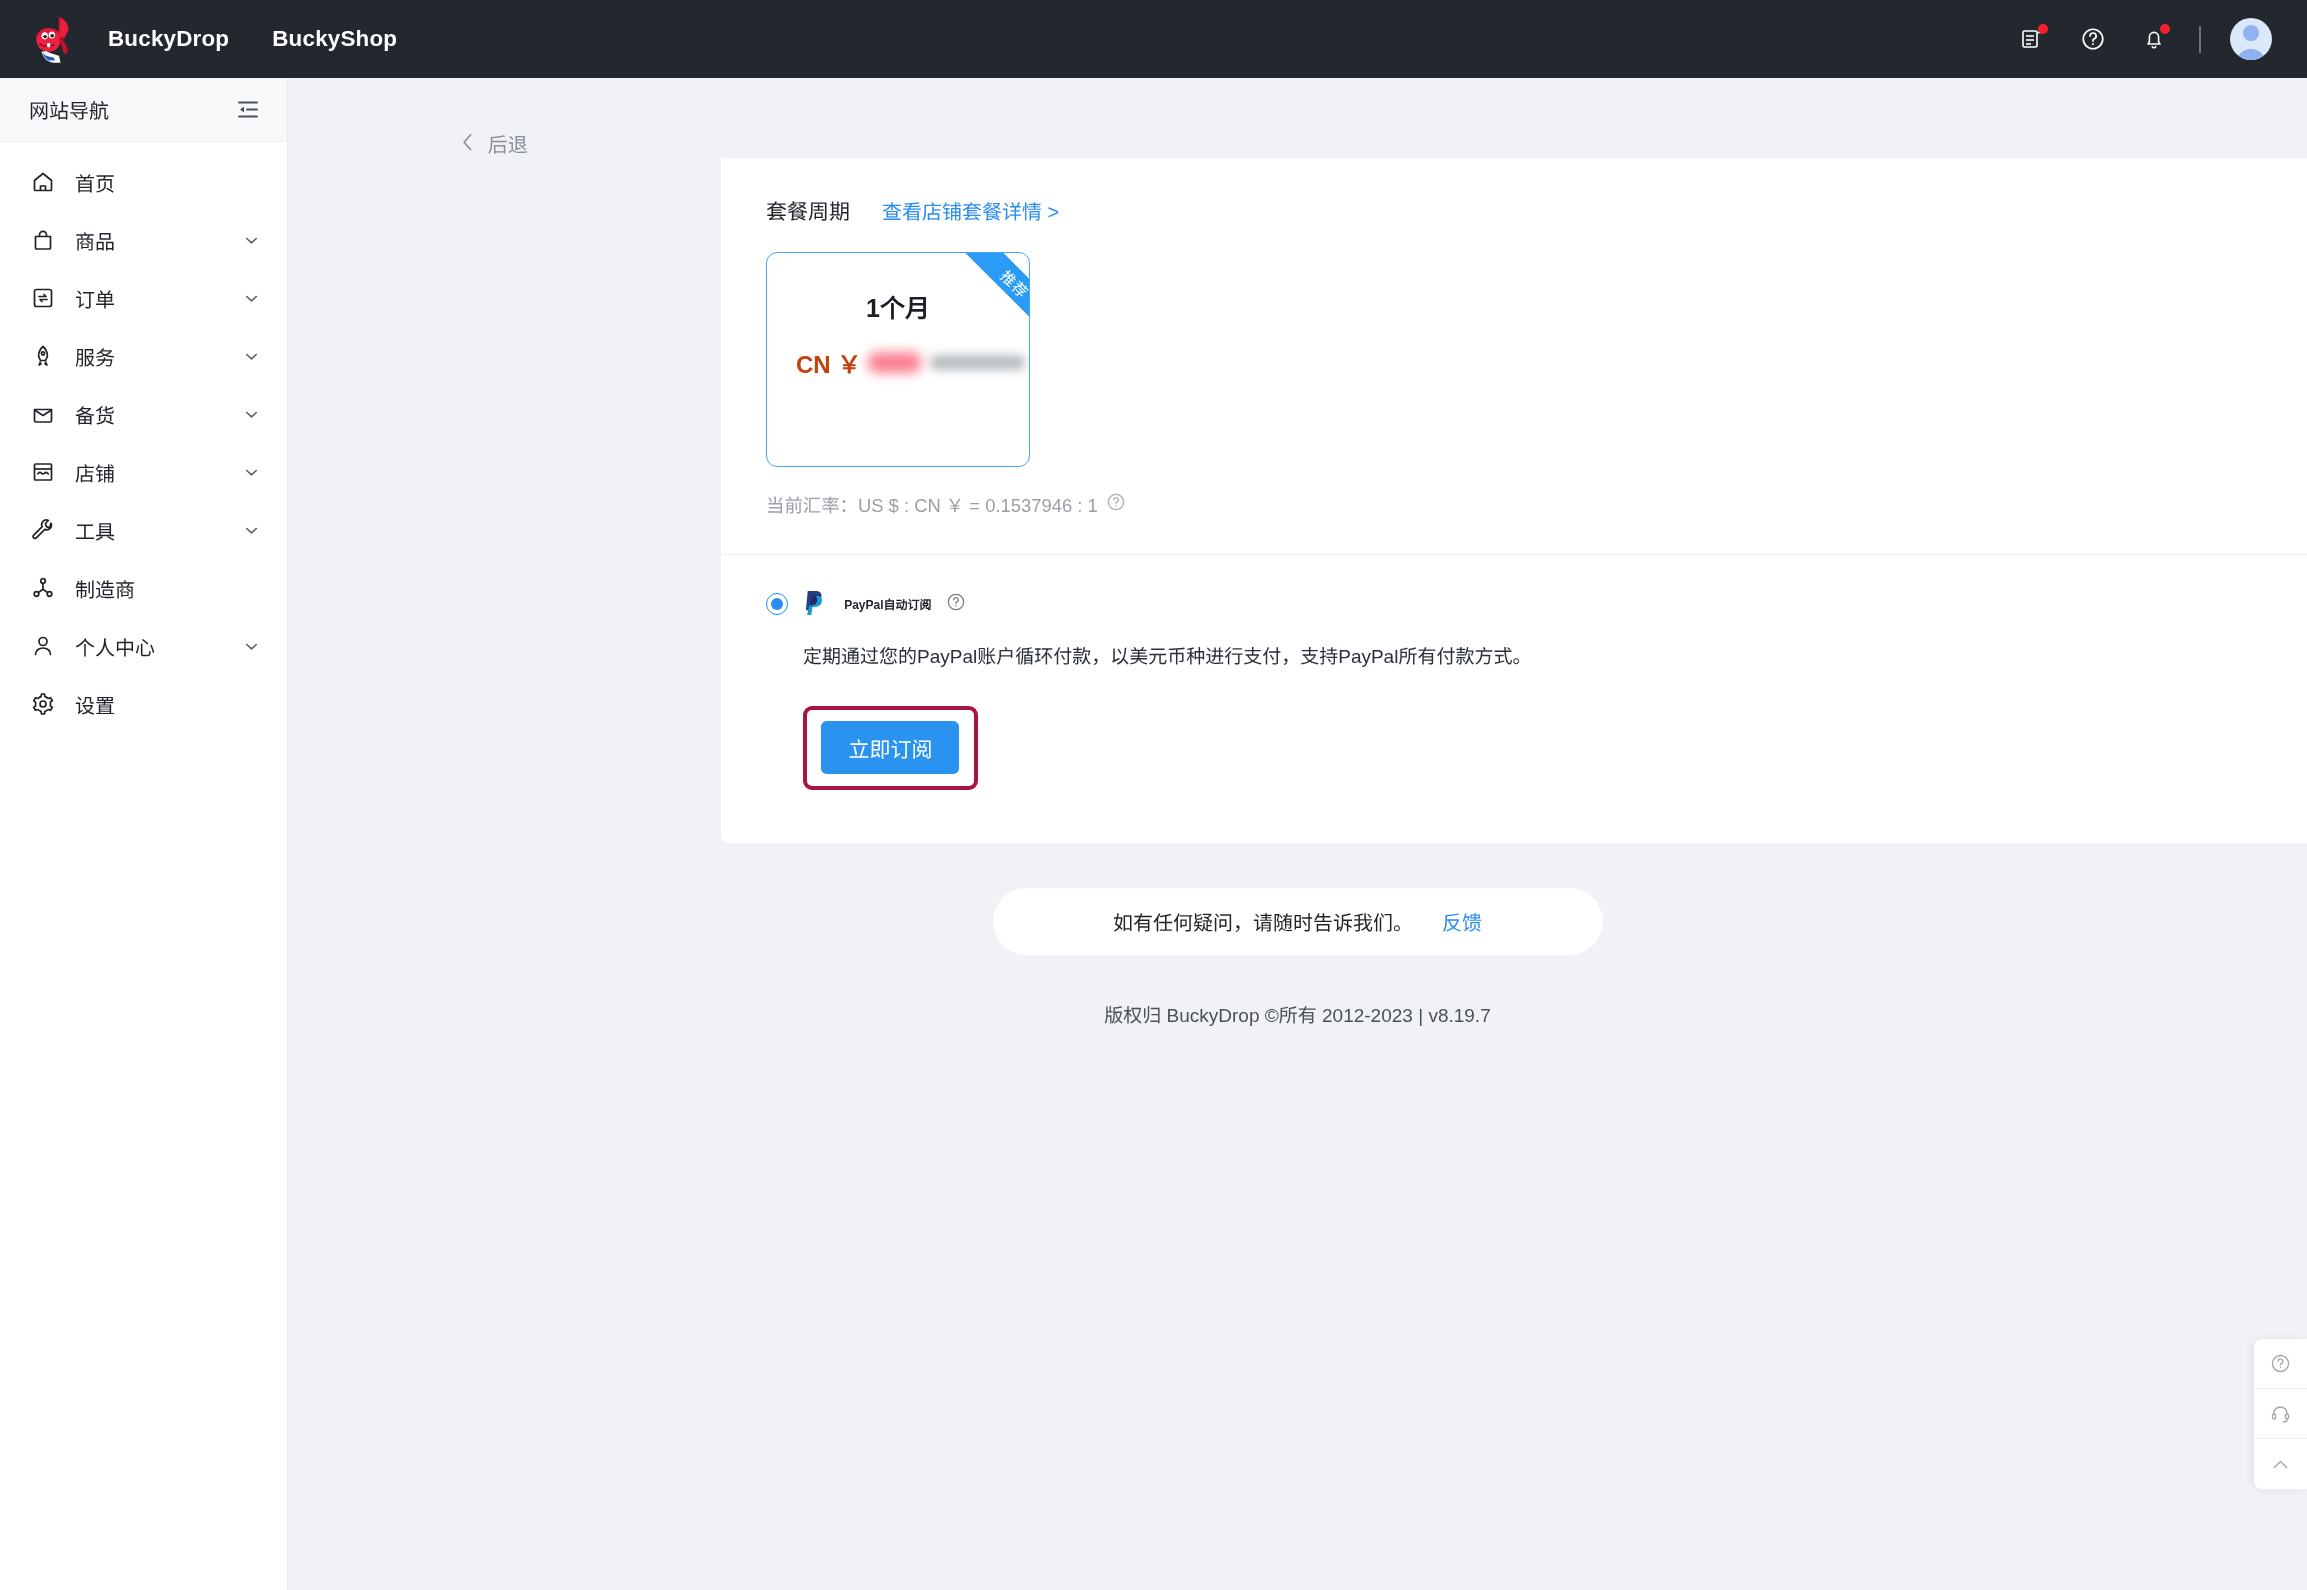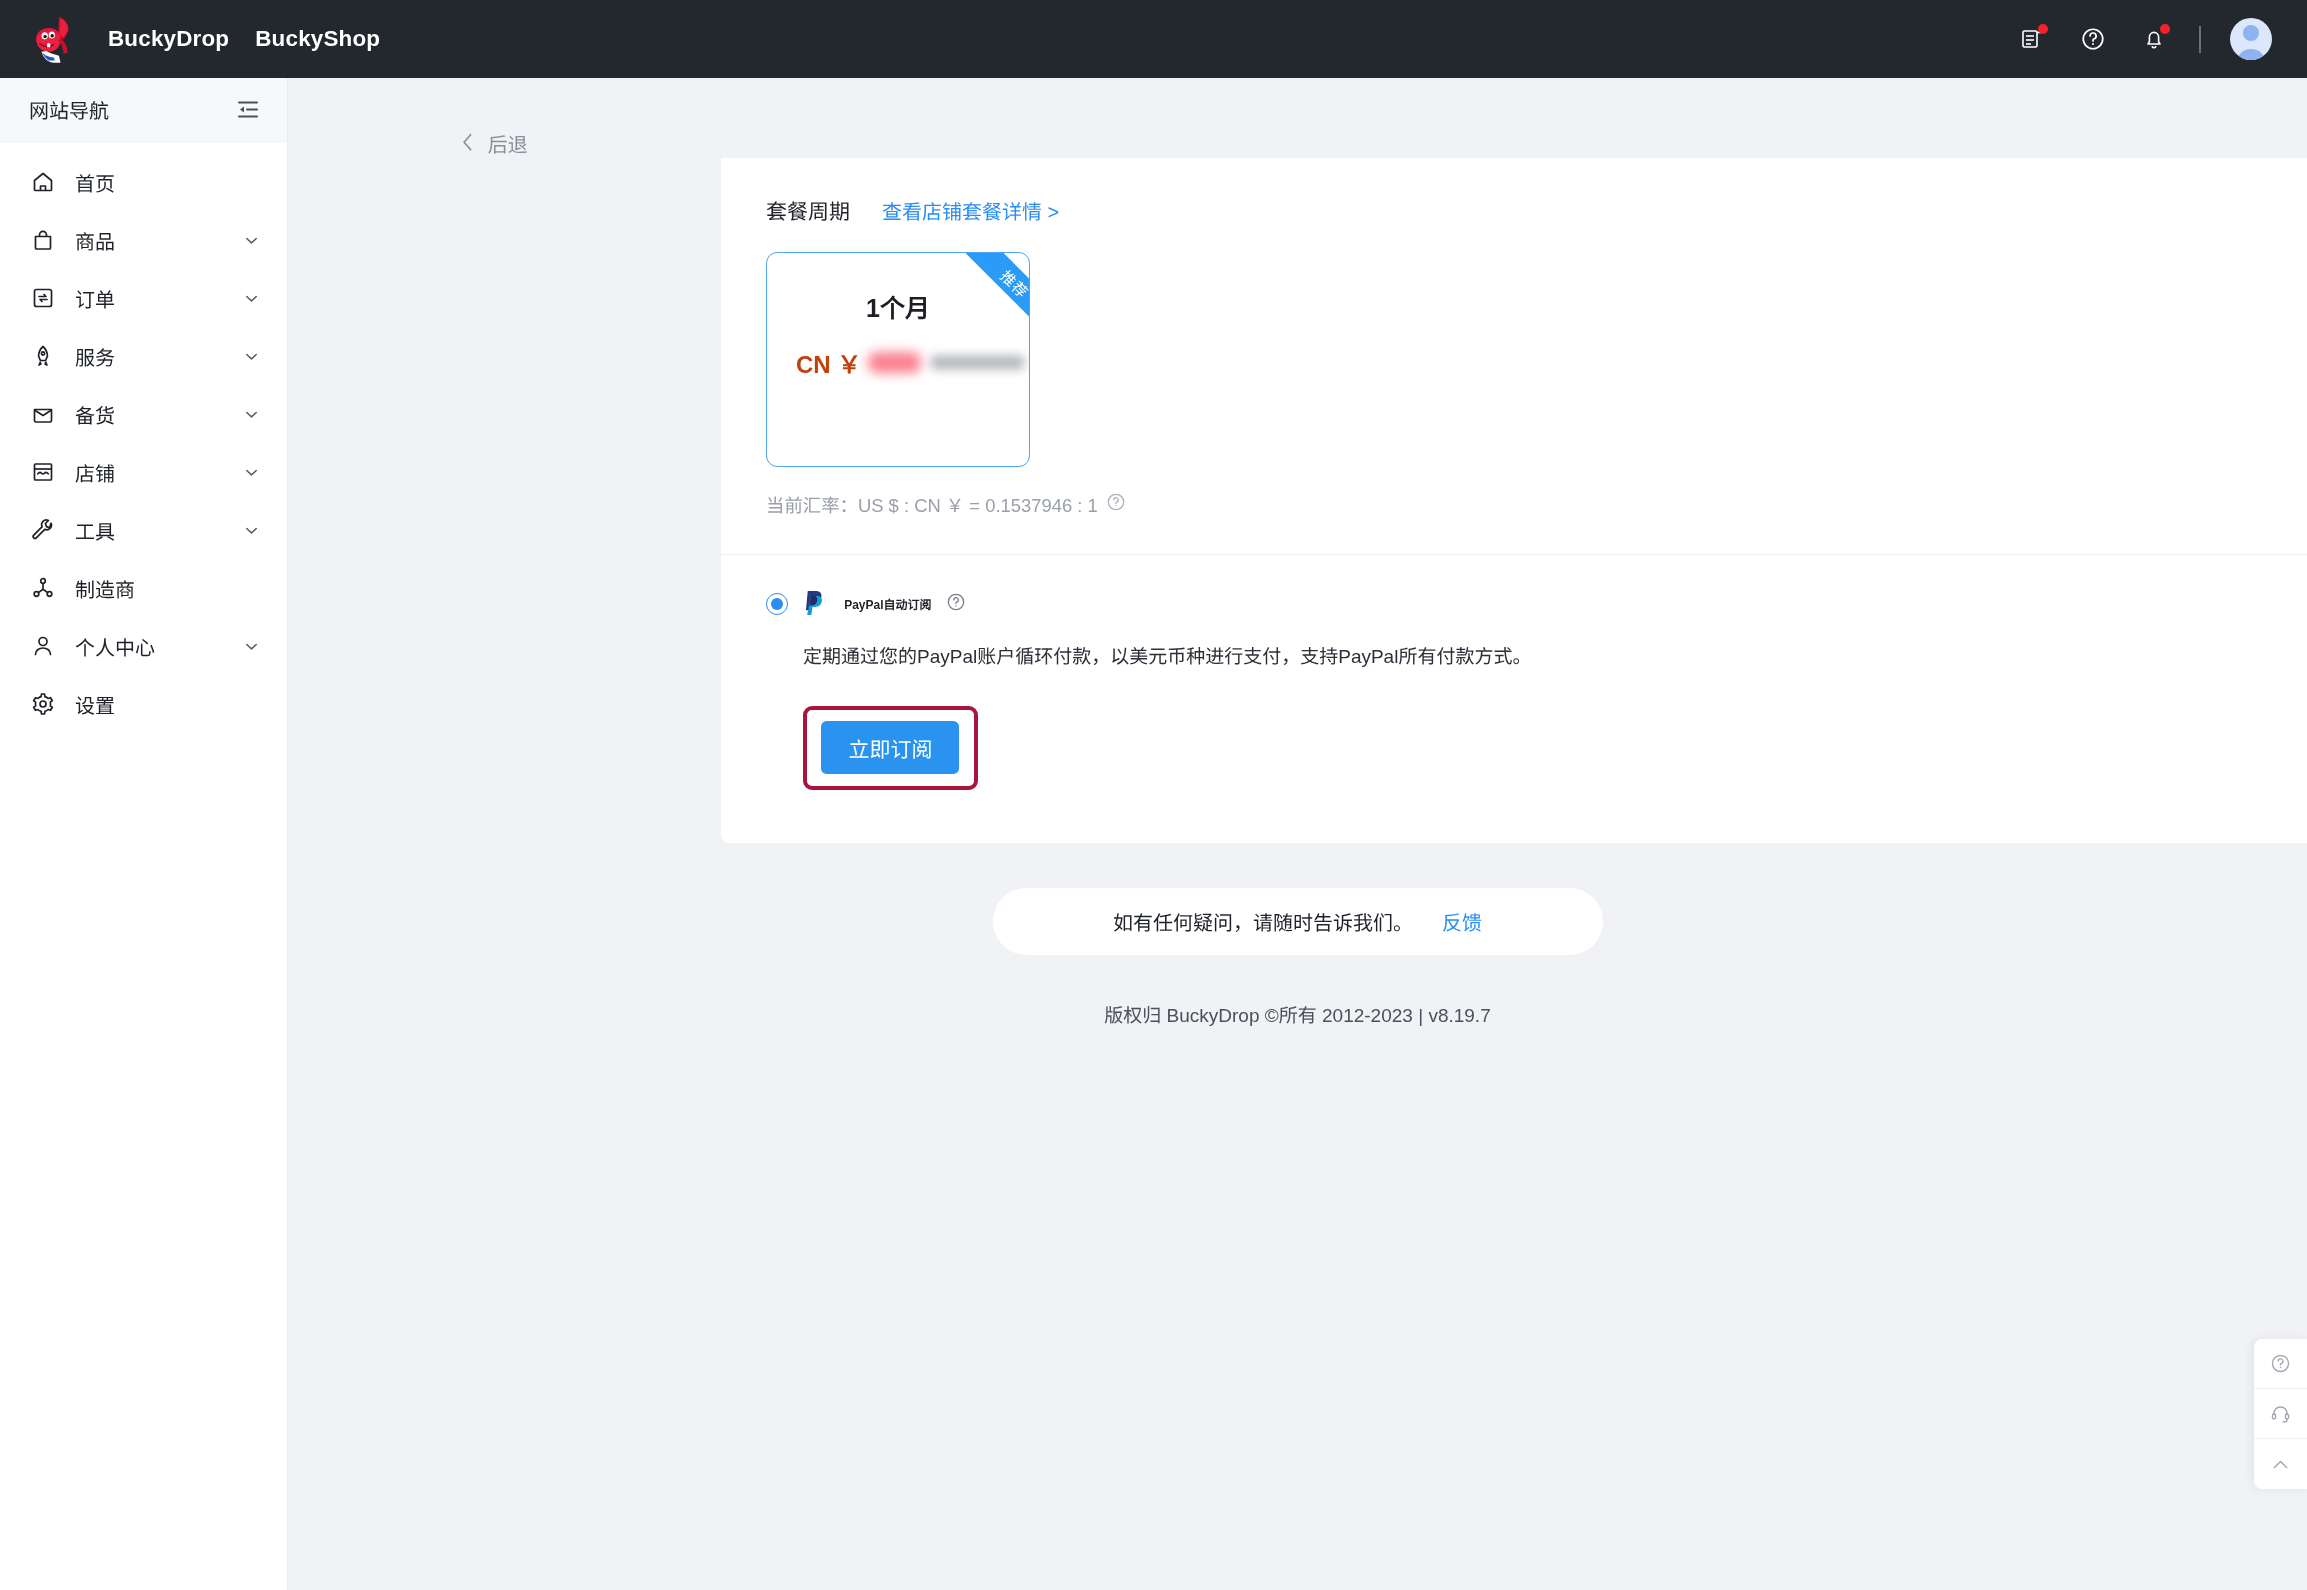--- a/index.html
+++ b/index.html
@@ -17,21 +17,21 @@
     position: absolute; top: 0; left: 0;
     width: 2307px; height: 78px;
     background: #23272e;
     display: flex; align-items: center;
   }
   .logo-mark {
     margin-left: 32px; width: 46px; height: 50px;
     position: relative; flex: none;
   }
   .logo-mark svg { display: block; }
-  .brand-links { display: flex; align-items: center; margin-left: 30px; gap: 26px; }
+  .brand-links { display: flex; align-items: center; margin-left: 30px; gap: 43px; }
   .brand-link {
     color: #ffffff; font-size: 22.4px; font-weight: 700;
     letter-spacing: 0.2px; cursor: pointer; white-space: nowrap;
   }
   .topbar-right {
     margin-left: auto; margin-right: 35px;
     display: flex; align-items: center; gap: 29px;
   }
   .tb-icon {
     position: relative; width: 32px; height: 32px;

